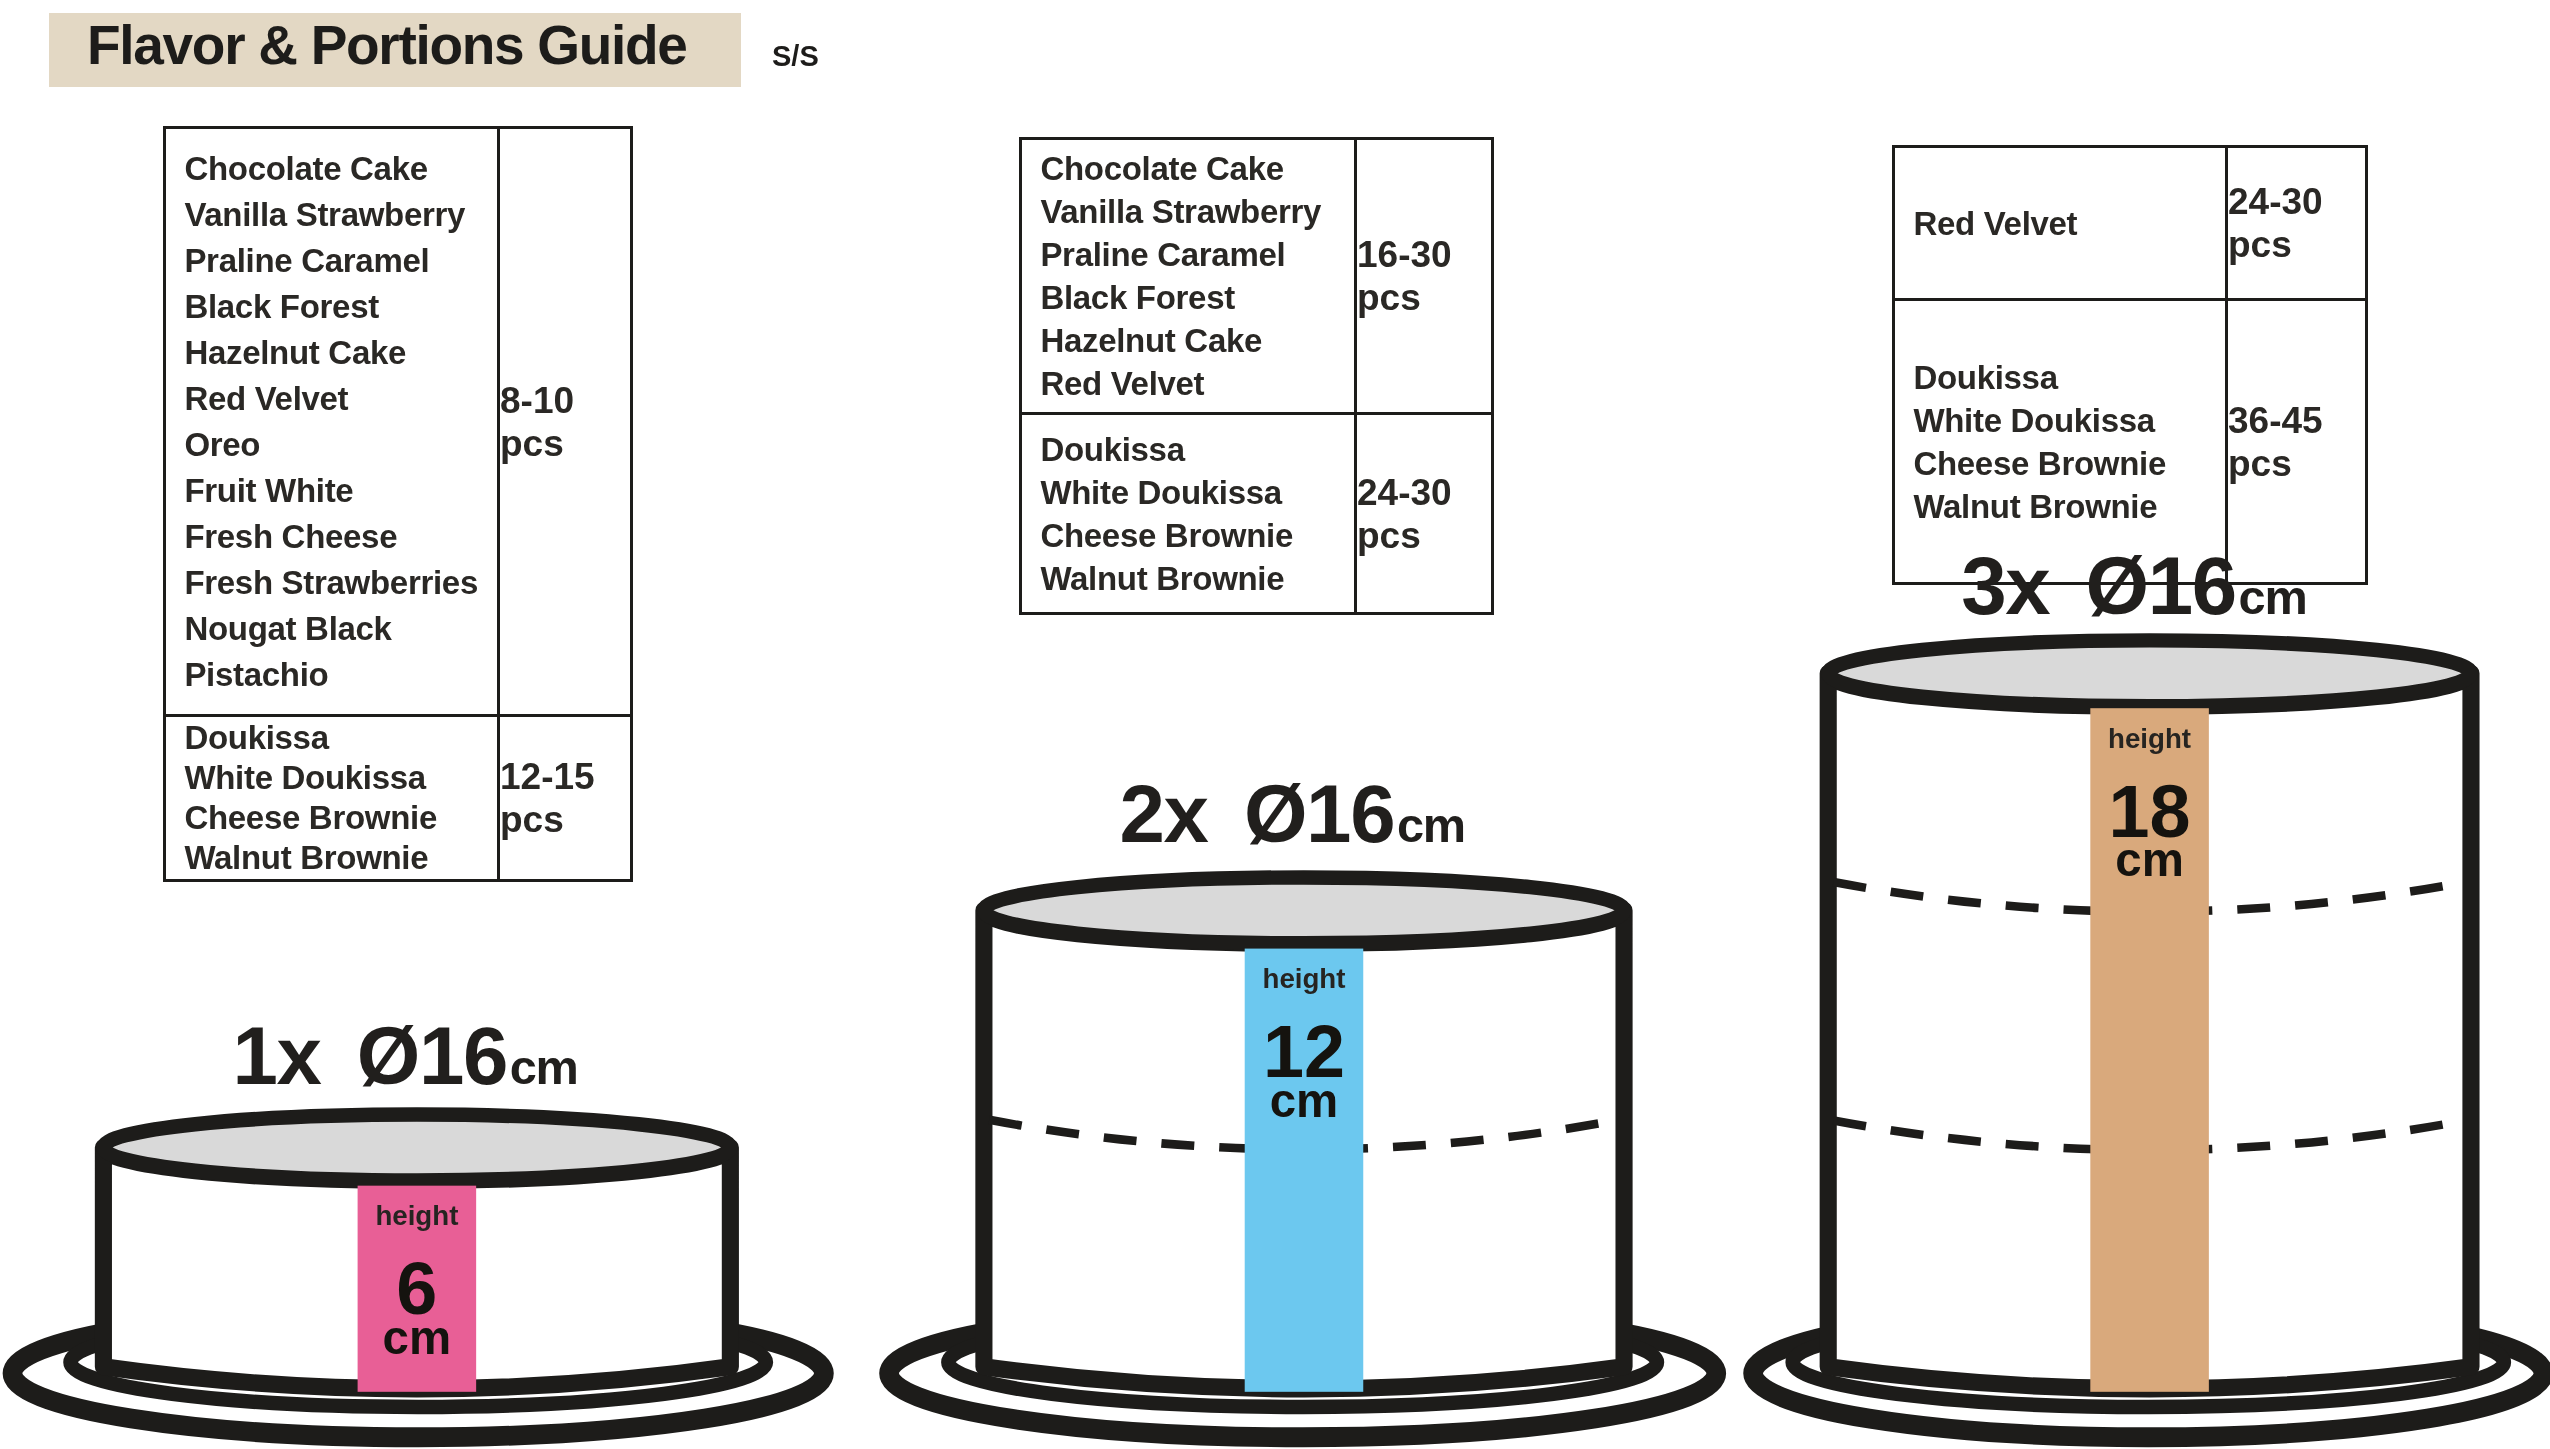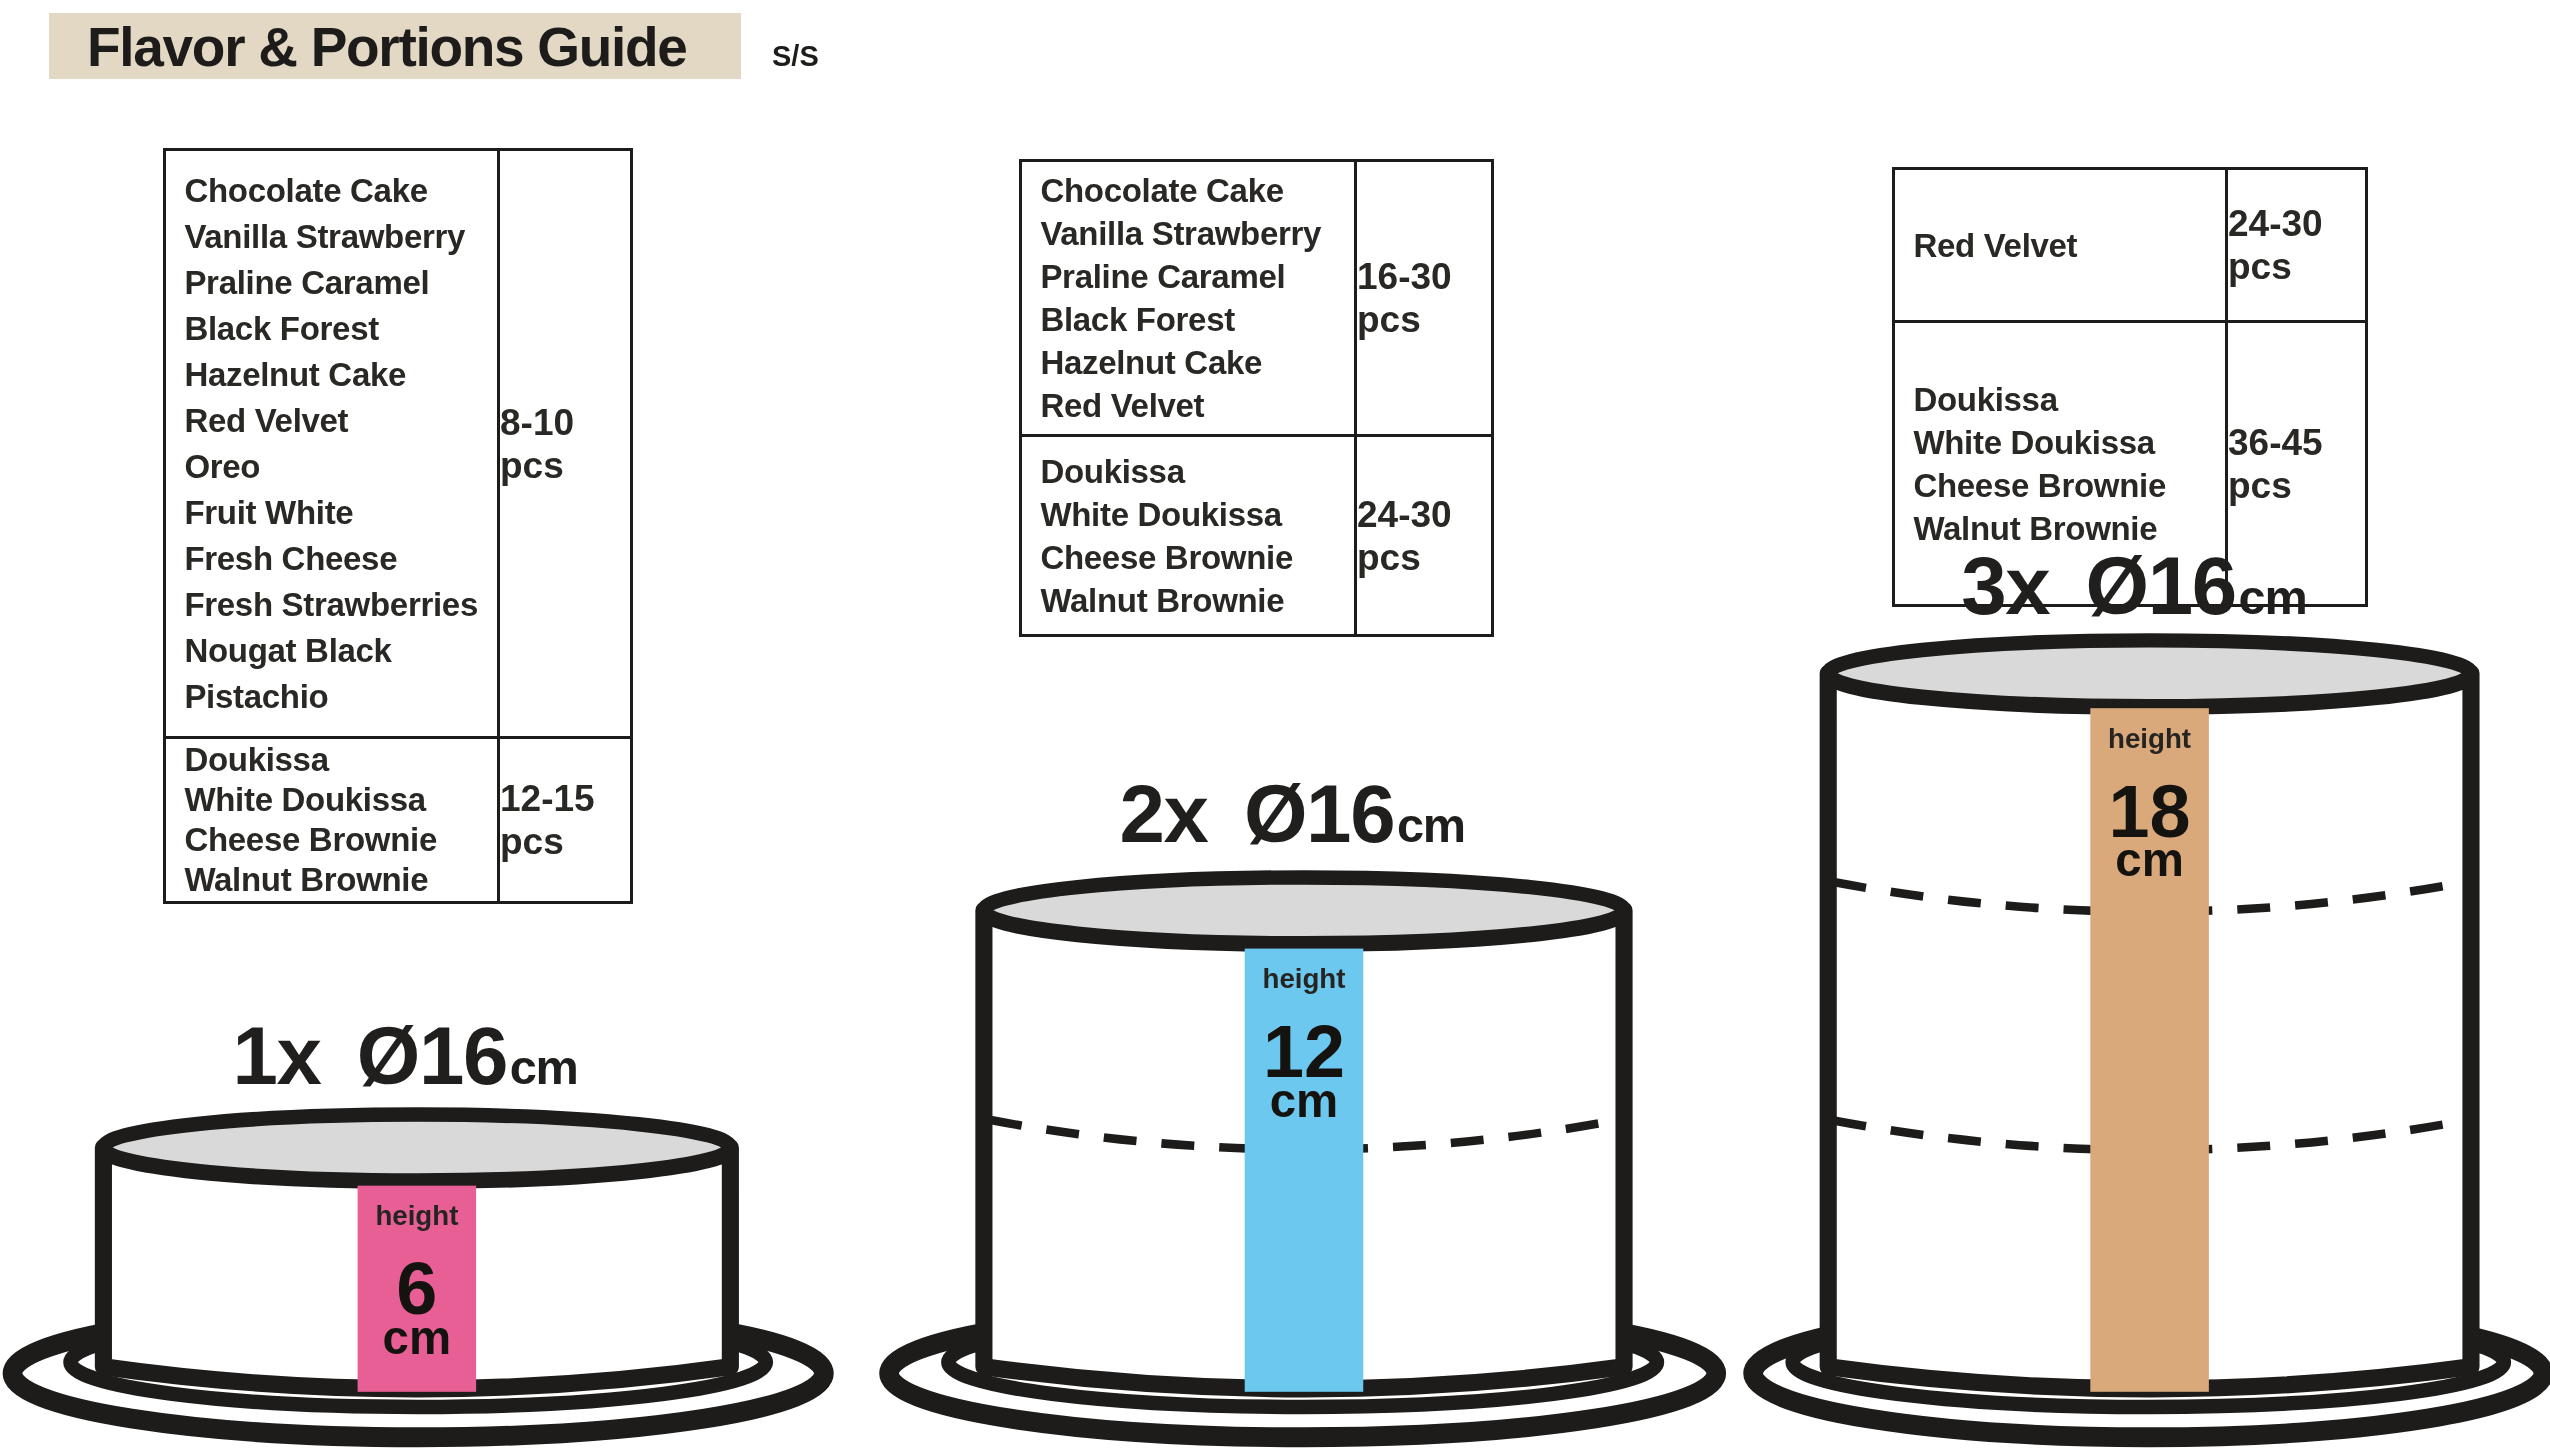--- a/index.html
+++ b/index.html
@@ -6,40 +6,39 @@
     margin: 0; padding: 0;
     width: 2550px; height: 1450px;
     background: #ffffff;
     overflow: hidden;
     font-family: "Liberation Sans", sans-serif;
   }
   .stage { position: absolute; left: 0; top: 0; width: 2550px; height: 1450px; }
 
   
   .title-bar {
-    position: absolute; left: 49px; top: 13px; width: 692px; height: 66px;
-    display: flex; align-items: flex-end;
+    position: absolute; left: 49px; top: 13px; width: 692px; height: 74px;
+    display: flex; align-items: flex-start;
   }
   .title-text {
     font-size: 55px; font-weight: 700; letter-spacing: -1.3px;
     color: #1d1c1a; padding-left: 38px; white-space: nowrap;
   }
   .season-label {
     position: absolute; left: 772px; top: 40px;
     font-size: 29px; font-weight: 700; color: #1d1c1a;
   }
 
   
   .ftable {
     position: absolute;
     border: 3.3px solid #1d1c1a;
     display: grid;
     background: #ffffff;
     box-sizing: border-box;
-    margin-top: 22px;
   }
   .ftable .cell {
     box-sizing: border-box;
     display: flex; flex-direction: column; justify-content: center;
   }
   .cell.flavors {
     border-right: 3.3px solid #1d1c1a;
     padding-left: 18.4px;
     font-size: 33px; font-weight: 700; letter-spacing: -0.3px;
     color: #2a2825; line-height: 46px; white-space: nowrap;

